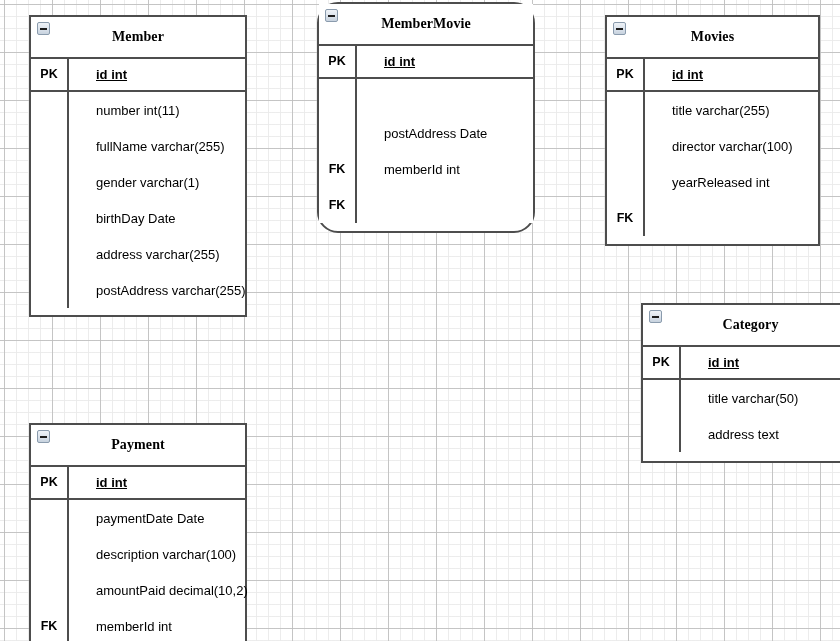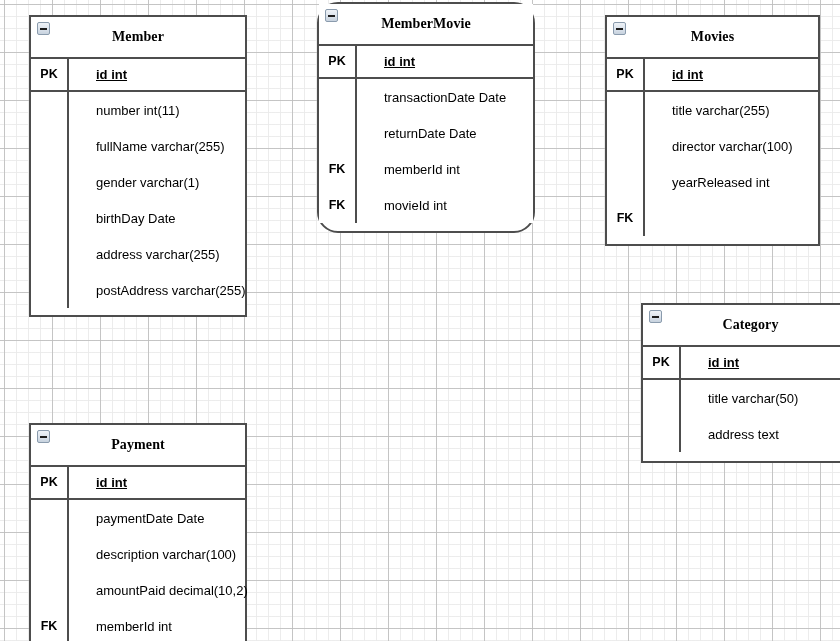--- a/index.html
+++ b/index.html
@@ -187,33 +187,31 @@
       </span>
       <span class="entity-title">MemberMovie</span>
     </div>
     <div class="entity-body">
       <div class="attr-row pk-row">
         <span class="attr-key">PK</span>
         <span class="attr-name pk-name">id int</span>
       </div>
       <div class="attr-row">
         <span class="attr-key"></span>
-        <span class="attr-name">transactionDate Date</span>
-      </div>
-      <div class="attr-row">
-        <span class="attr-key"></span>
-        <span class="attr-name">returnDate Date</span>
+      </div>
+      <div class="attr-row">
+        <span class="attr-key"></span>
+        <span class="attr-name">postAddress Date</span>
       </div>
       <div class="attr-row">
         <span class="attr-key">FK</span>
         <span class="attr-name">memberId int</span>
       </div>
       <div class="attr-row">
         <span class="attr-key">FK</span>
-        <span class="attr-name">movieId int</span>
       </div>
     </div>
   </div>
 
   <div class="entity" id="entity-movies">
     <div class="entity-title-row">
       <span class="collapse-icon">
         <span class="minus-bar"></span>
       </span>
       <span class="entity-title">Movies</span>

